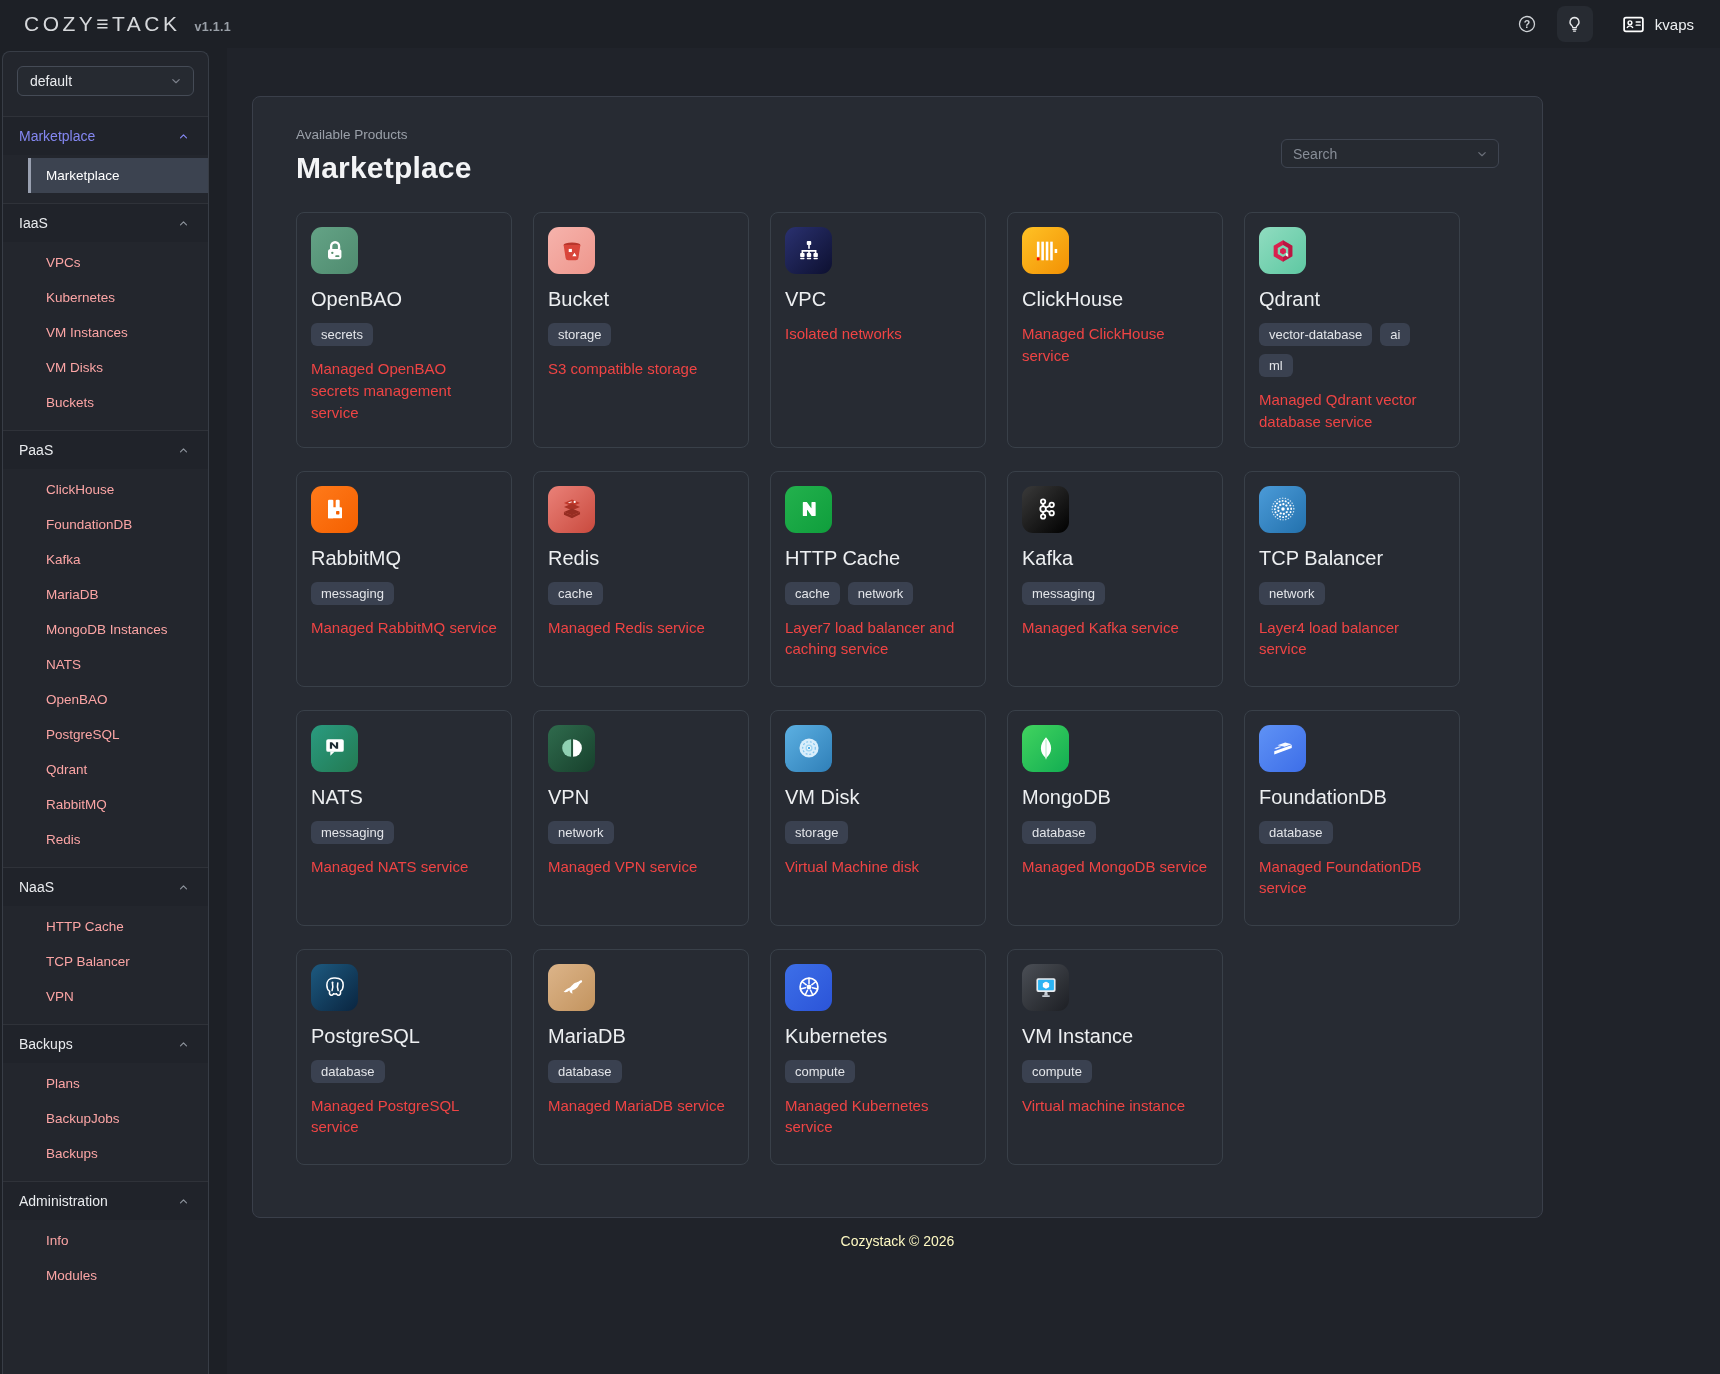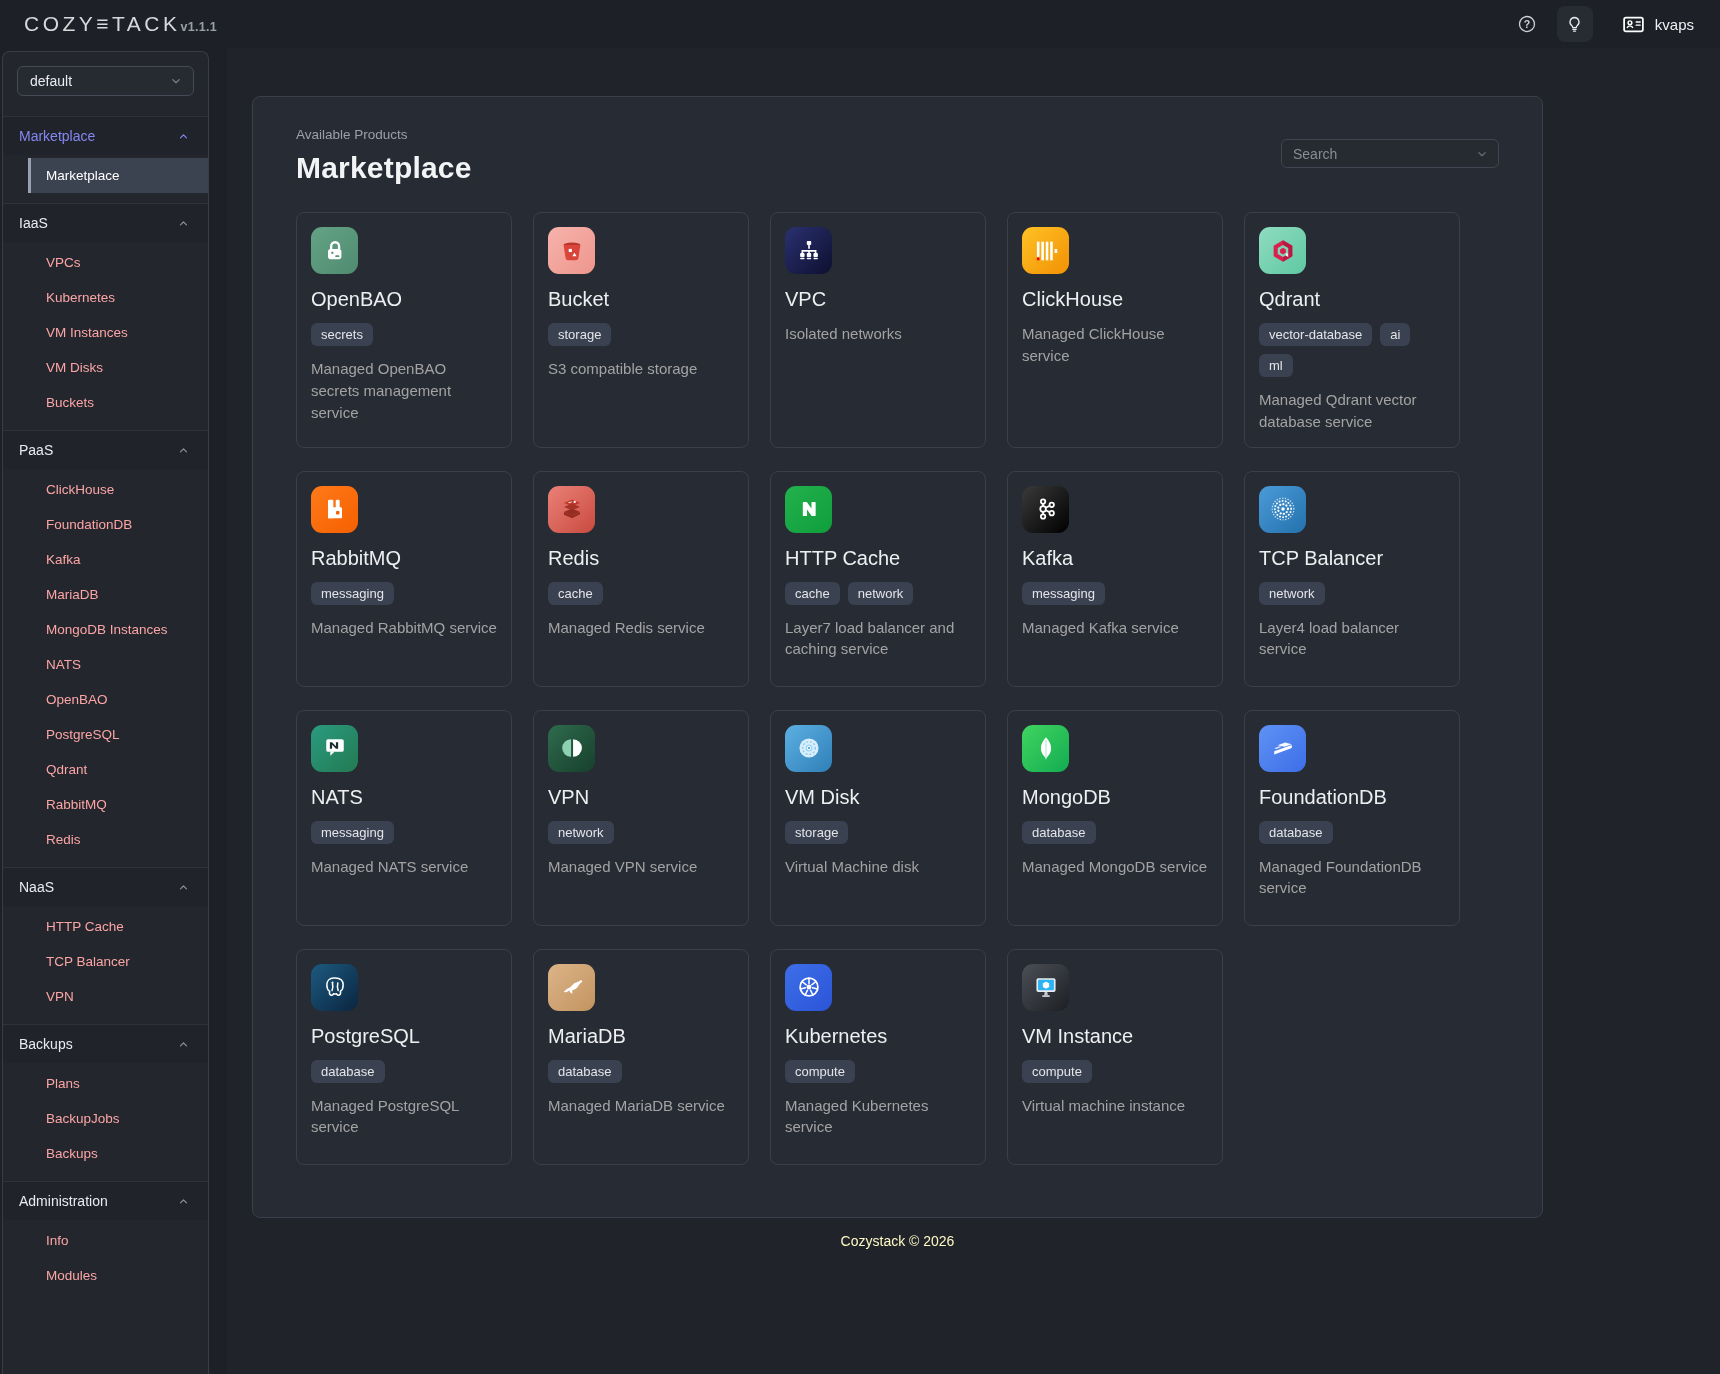--- a/index.html
+++ b/index.html
@@ -9,21 +9,21 @@
     font-family:"Liberation Sans", sans-serif;
     color:#e8eaed;
     overflow:hidden;
     position:relative;
     --accent:#8487f2;
   }
   
   .header { position:absolute; top:0; left:0; right:0; height:48px;
     display:flex; align-items:center; justify-content:space-between;
     padding:0 26px 0 24px; background:#1d2026; z-index:5; }
-  .brand { display:flex; align-items:baseline; }
+  .brand { display:flex; align-items:baseline; gap:14px; }
   .brand-name { font-size:21px; letter-spacing:3.5px; color:#d6d8db; font-weight:400; }
   .brand-ver { font-size:12.5px; font-weight:bold; color:#9aa0a8; letter-spacing:.3px;text-align:right; }
   .hright { display:flex; align-items:center; gap:12px; }
   .icon-btn { width:36px; height:36px; border-radius:8px; display:flex; align-items:center;
     justify-content:center; background:transparent; border:none; cursor:pointer; }
   .icon-btn.lit { background:#272b32; }
   .user-chip { display:flex; align-items:center; gap:9px; background:none; border:none;
     color:#eef0f2; font-size:15px; cursor:pointer; margin-left:16px; font-family:inherit; }
   
   .sidebar { position:absolute; top:48px; left:0; width:209px; bottom:0; }
@@ -60,21 +60,21 @@
   
   .grid { margin-top:27px; display:grid; grid-template-columns:repeat(5,216px); gap:23px 21px; }
   .card { border:1px solid #394049; border-radius:8px; padding:14px; min-height:216px;
     background:transparent; cursor:pointer; }
   .card-icon { width:47px; height:47px; border-radius:11px;
     display:flex; align-items:center; justify-content:center; }
   .card-icon svg { width:28px; height:28px; }
   .card-title { margin-top:14px; font-size:20px; font-weight:500; color:#edeff1; }
   .tags { margin-top:12px; display:flex; gap:8px; flex-wrap:wrap; }
   .tag { background:#3a4150; border-radius:6px; padding:4px 10px; font-size:13px; color:#e3e5e9; }
-  .desc { margin-top:12px; font-size:15px; line-height:1.45; color:#a3a3a3; }
+  .desc { margin-top:12px; font-size:15px; line-height:1.45; color:#ef4444; }
   .footer { width:1291px; margin-top:15px; text-align:center; font-size:14px; color:#fef9c3; }
   .chev { flex:0 0 auto; }
 </style>
 </head>
 <body>
 
 <header class="header">
   <div class="brand">
     <span class="brand-name">COZY≡TACK</span>
     <span class="brand-ver">v1.1.1</span>

